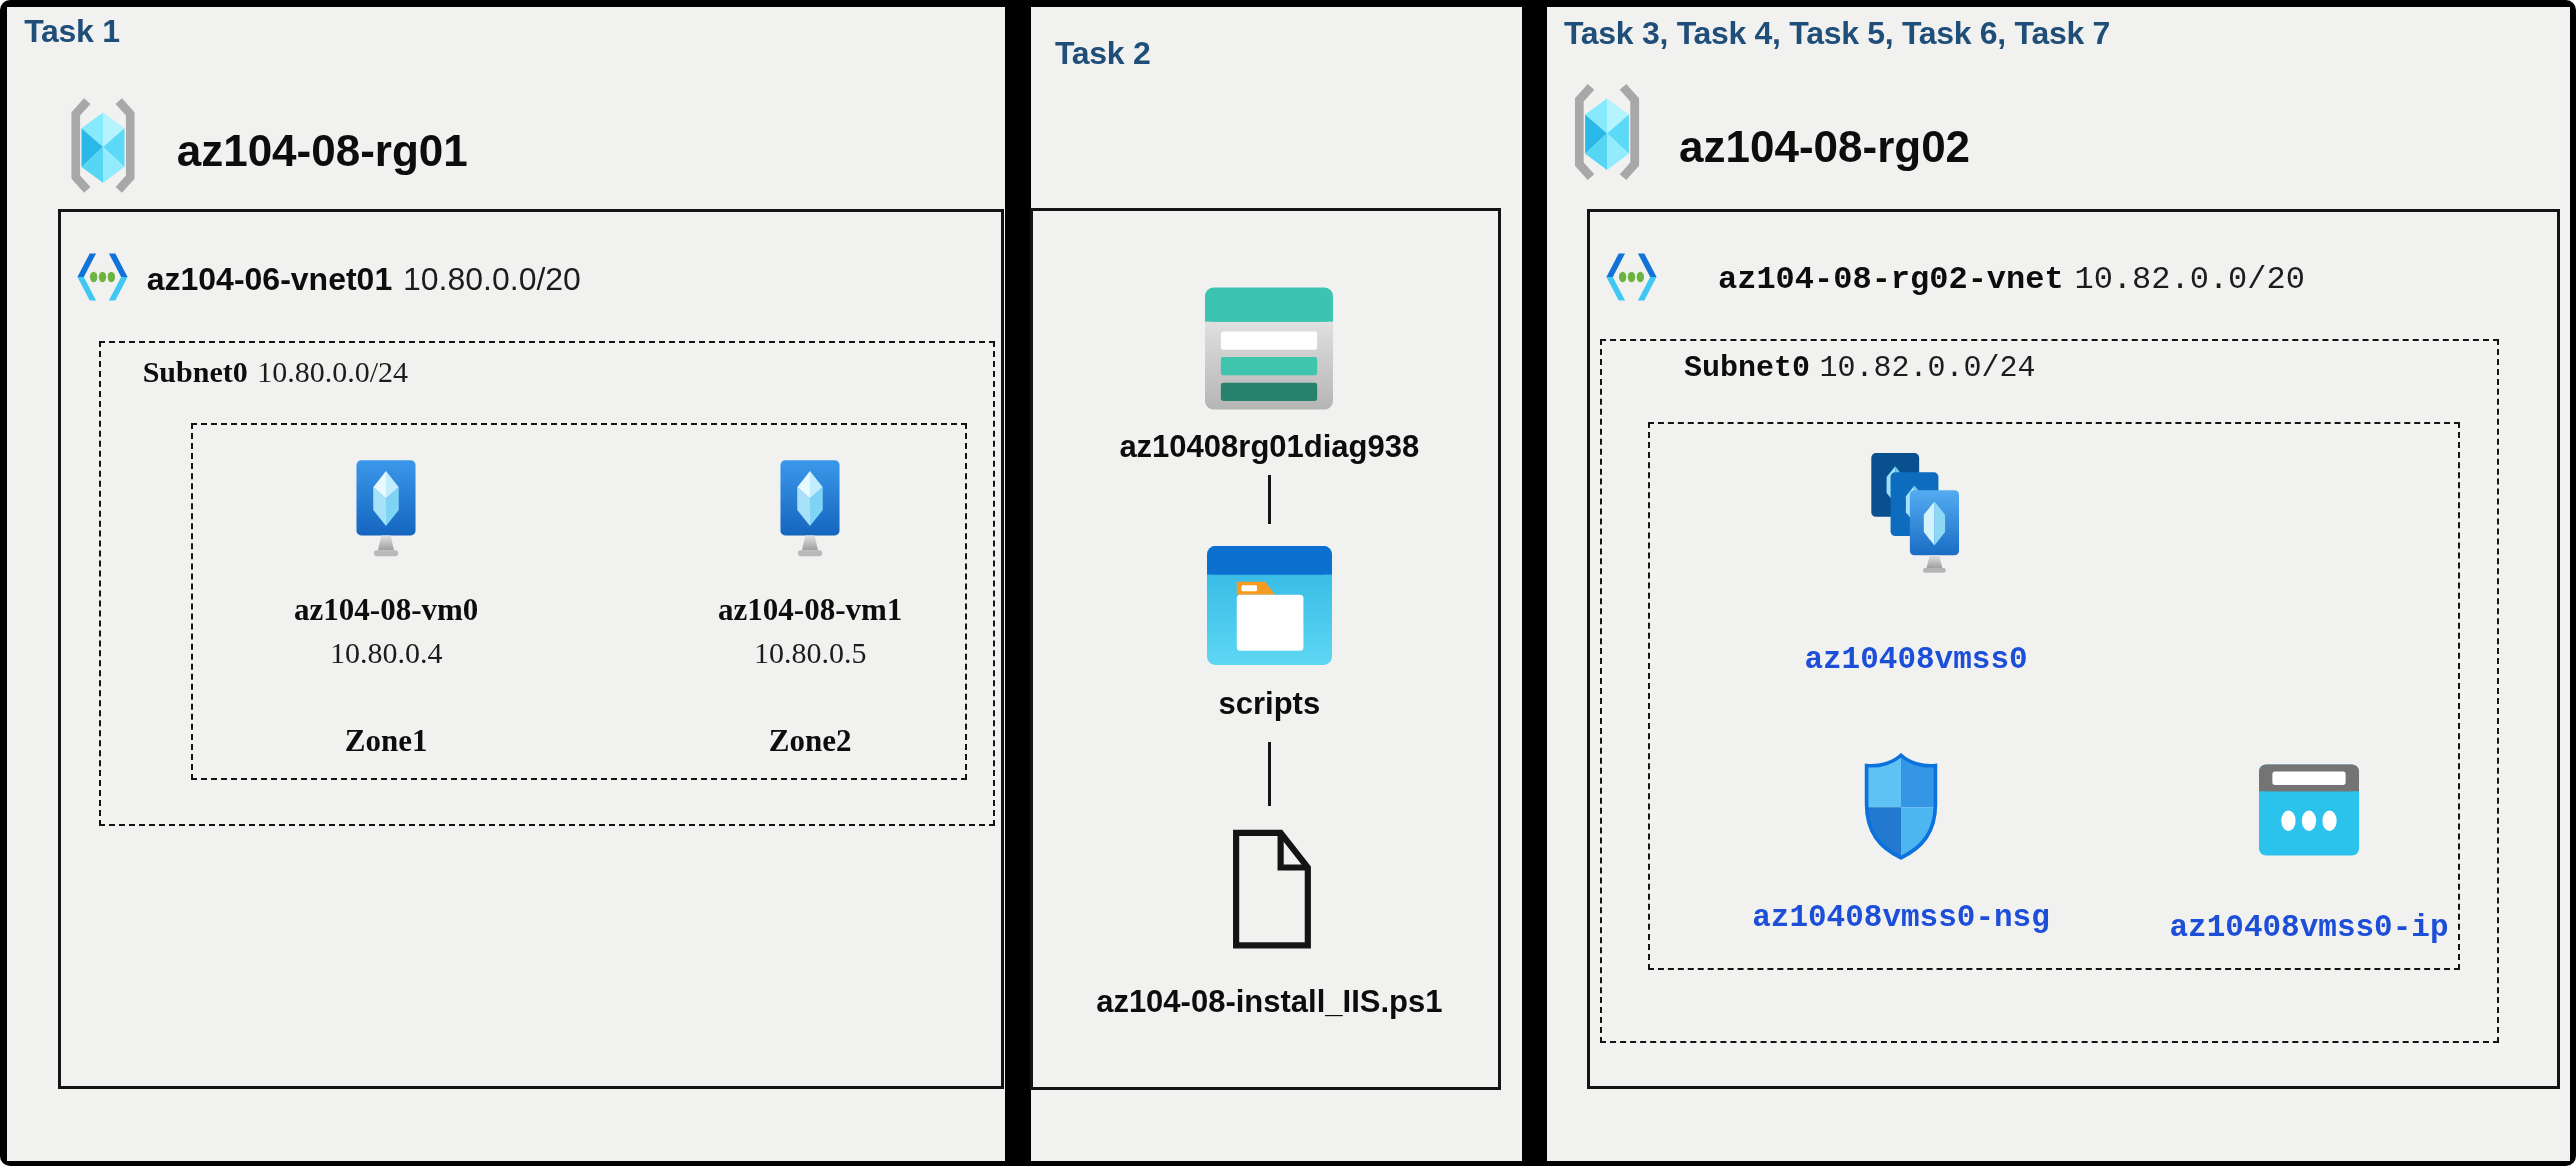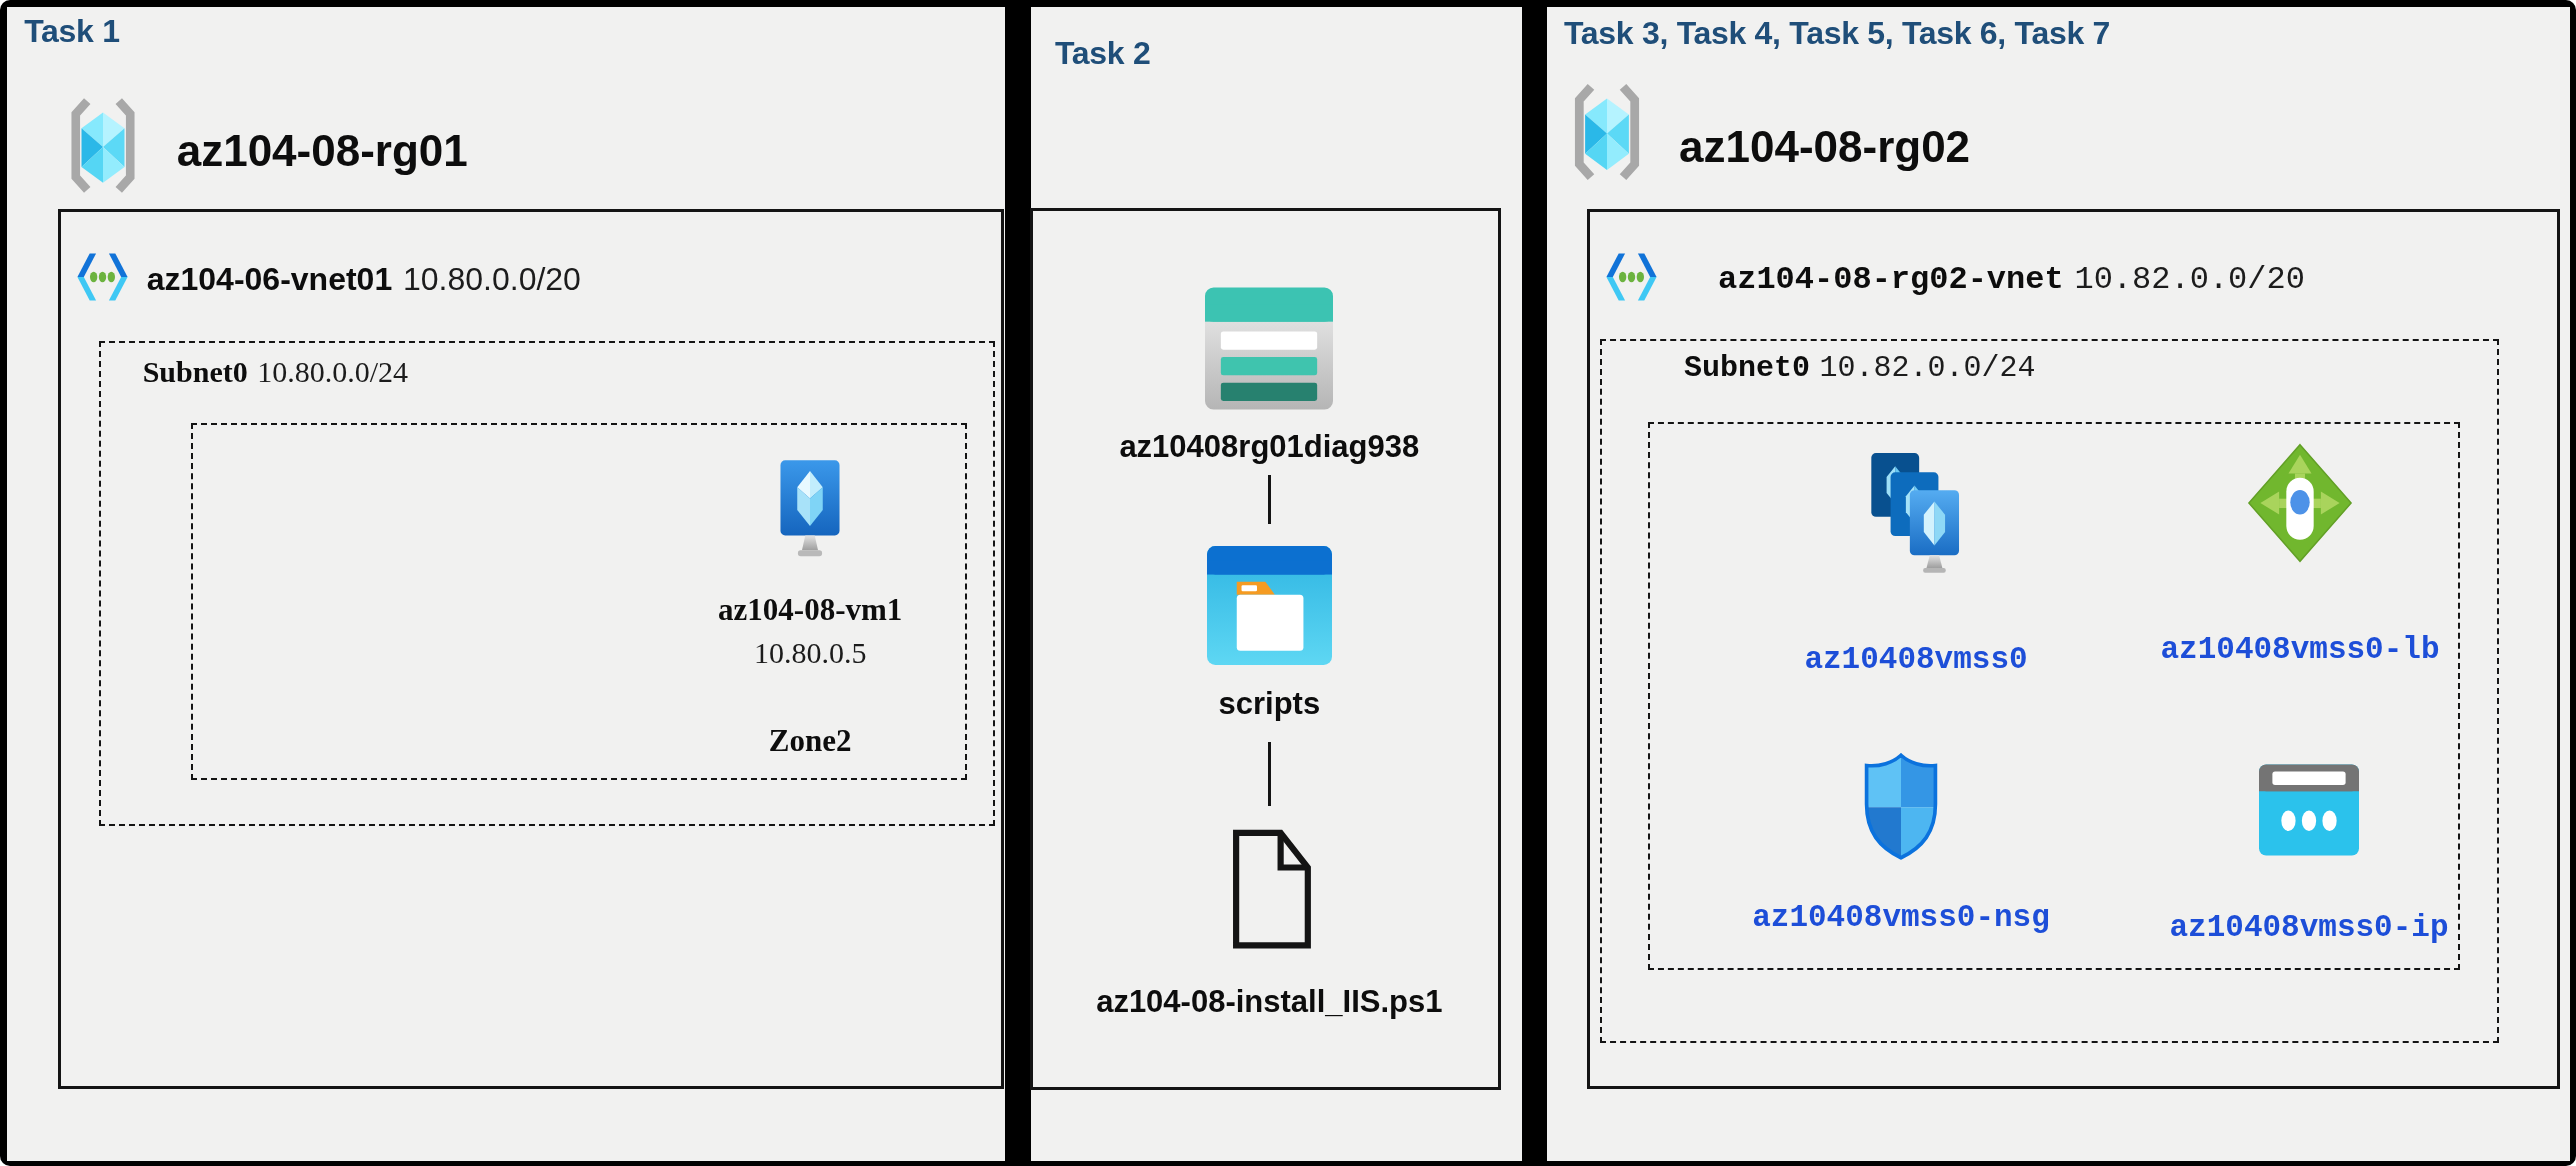--- a/index.html
+++ b/index.html
@@ -96,20 +96,34 @@
         <span class="nm">az104-06-vnet01</span><span class="cidr">10.80.0.0/20</span>
       </div>
 
       <div class="box-dashed" style="left:38px;top:129px;width:892px;height:481px;font-family:Liberation Serif, serif;">
         <div class="sub-label" style="left:42px;top:12px">
           <span class="nm">Subnet0</span><span class="cidr">10.80.0.0/24</span>
         </div>
 
         <div class="box-dashed" style="left:90px;top:80px;width:772px;height:353px;">
 
+          <div class="vm" id="vm0" style="left:52px;top:34px">
+            <svg width="62" height="102" viewBox="0 0 92 152">
+              <rect x="2" y="2" width="88" height="112" rx="7" fill="url(#g-vm)"></rect>
+              <polygon points="46,18 27,42 46,59" fill="#e8f9ff"></polygon>
+              <polygon points="46,18 65,42 46,59" fill="#c2edfc"></polygon>
+              <polygon points="27,42 46,59 46,100 27,76" fill="#a8e2f9"></polygon>
+              <polygon points="65,42 46,59 46,100 65,76" fill="#7fd4f6"></polygon>
+              <polygon points="39,114 53,114 58,136 34,136" fill="url(#g-stand)"></polygon>
+              <rect x="28" y="136" width="36" height="9" rx="4" fill="#b9b9b9"></rect>
+            </svg>
+            <div class="vm-name">az104-08-vm0</div>
+            <div class="vm-ip">10.80.0.4</div>
+            <div class="vm-zone">Zone1</div>
+          </div>
 
           <div class="vm" id="vm1" style="left:476px;top:34px">
             <svg width="62" height="102" viewBox="0 0 92 152">
               <rect x="2" y="2" width="88" height="112" rx="7" fill="url(#g-vm)"></rect>
               <polygon points="46,18 27,42 46,59" fill="#e8f9ff"></polygon>
               <polygon points="46,18 65,42 46,59" fill="#c2edfc"></polygon>
               <polygon points="27,42 46,59 46,100 27,76" fill="#a8e2f9"></polygon>
               <polygon points="65,42 46,59 46,100 65,76" fill="#7fd4f6"></polygon>
               <polygon points="39,114 53,114 58,136 34,136" fill="url(#g-stand)"></polygon>
               <rect x="28" y="136" width="36" height="9" rx="4" fill="#b9b9b9"></rect>
@@ -210,34 +224,20 @@
               <polygon points="73,55 86,71 86,95 73,111" fill="#74ccf3"></polygon>
               <rect x="66" y="62" width="74" height="98" rx="7" fill="url(#g-vmss)"></rect>
               <polygon points="103,79 87,99 87,125 103,145" fill="#d3f2fd"></polygon>
               <polygon points="103,79 119,99 119,125 103,145" fill="#8ed8f6"></polygon>
               <polygon points="96,160 110,160 115,179 91,179" fill="url(#g-stand)"></polygon>
               <rect x="86" y="179" width="34" height="7" rx="3" fill="#b5b5b5"></rect>
             </svg>
             <div class="res-label" style="margin-top:67px">az10408vmss0</div>
           </div>
 
-          <div class="res" id="res-lb" style="left:458px;top:15px">
-            <svg width="108" height="128" viewBox="0 0 150 170">
-              <polygon points="75,4 146,85 75,166 4,85" fill="#71b72e" stroke="#619f25" stroke-width="2"></polygon>
-              <polygon points="75,18 91,44 59,44" fill="#a9d45c"></polygon>
-              <rect x="68" y="44" width="14" height="32" fill="#a9d45c"></rect>
-              <polygon points="20,85 46,69 46,101" fill="#a9d45c"></polygon>
-              <rect x="46" y="79" width="28" height="13" fill="#a9d45c"></rect>
-              <polygon points="130,85 104,69 104,101" fill="#a9d45c"></polygon>
-              <rect x="76" y="79" width="28" height="13" fill="#a9d45c"></rect>
-              <rect x="56" y="50" width="38" height="86" rx="19" fill="#ffffff"></rect>
-              <ellipse cx="75" cy="84" rx="13.5" ry="17" fill="#4d92e8"></ellipse>
-            </svg>
-            <div class="res-label" style="margin-top:65px">az10408vmss0-lb</div>
-          </div>
 
           <div class="res" id="res-nsg" style="left:59px;top:320px">
             <svg width="82" height="125" viewBox="0 0 112 150">
               <g clip-path="url(#clip-shield)">
                 <rect x="0" y="0" width="56" height="76" fill="#5fc2f5"></rect>
                 <rect x="56" y="0" width="56" height="76" fill="#3496e5"></rect>
                 <rect x="0" y="76" width="56" height="74" fill="#2279cf"></rect>
                 <rect x="56" y="76" width="56" height="74" fill="#4db6f1"></rect>
               </g>
               <path d="M56,5 C67,15 85,21 103,19 L103,72 C103,110 85,131 56,145 C27,131 9,110 9,72 L9,19 C27,21 45,15 56,5 Z" fill="none" stroke="#0b72dd" stroke-width="5"></path>

